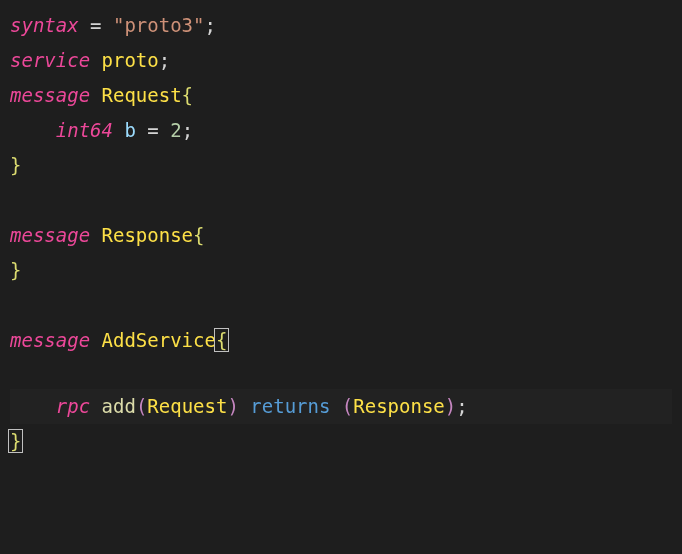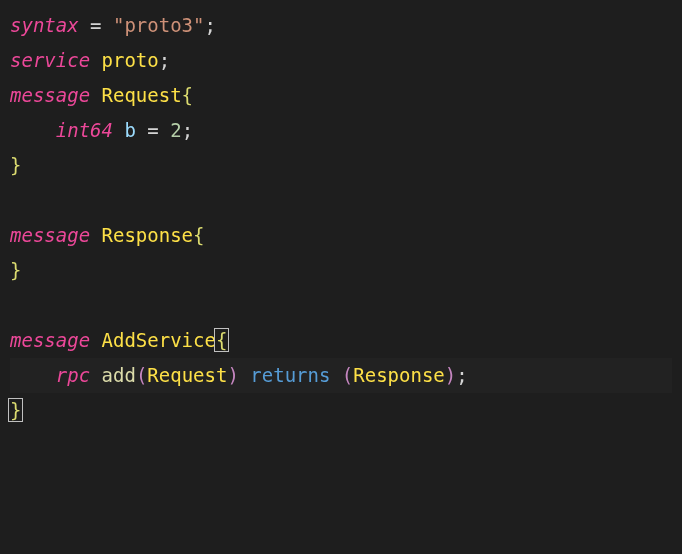--- a/index.html
+++ b/index.html
@@ -53,20 +53,21 @@
     .returns-kw {
       color: #569cd6;
     }
     .cursor-box {
       border: 1px solid #c0c0c0;
       padding: 0 1px;
       margin-left: -2px;
     }
     .current-line {
       background-color: rgba(255,255,255,0.02);
+      margin-top: 31px;
     }
   </style>
 </head>
 <body>
 
 <div>
   <div class="code-line"><span class="type">syntax</span><span class="punct"> = </span><span class="string">"proto3"</span><span class="punct">;</span></div>
   <div class="code-line"><span class="type">service</span><span> </span><span class="identifier">proto</span><span class="punct">;</span></div>
   <div class="code-line"><span class="type">message</span><span> </span><span class="identifier">Request</span><span class="brace">{</span></div>
   <div class="code-line"><span>    </span><span class="type">int64</span><span> </span><span class="field">b</span><span class="punct"> = </span><span class="number">2</span><span class="punct">;</span></div>

